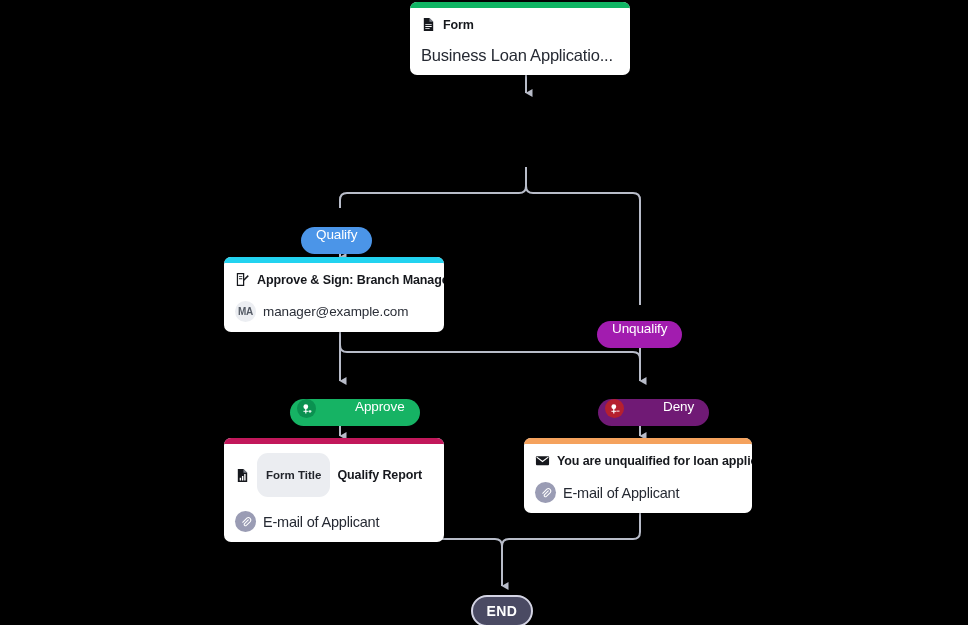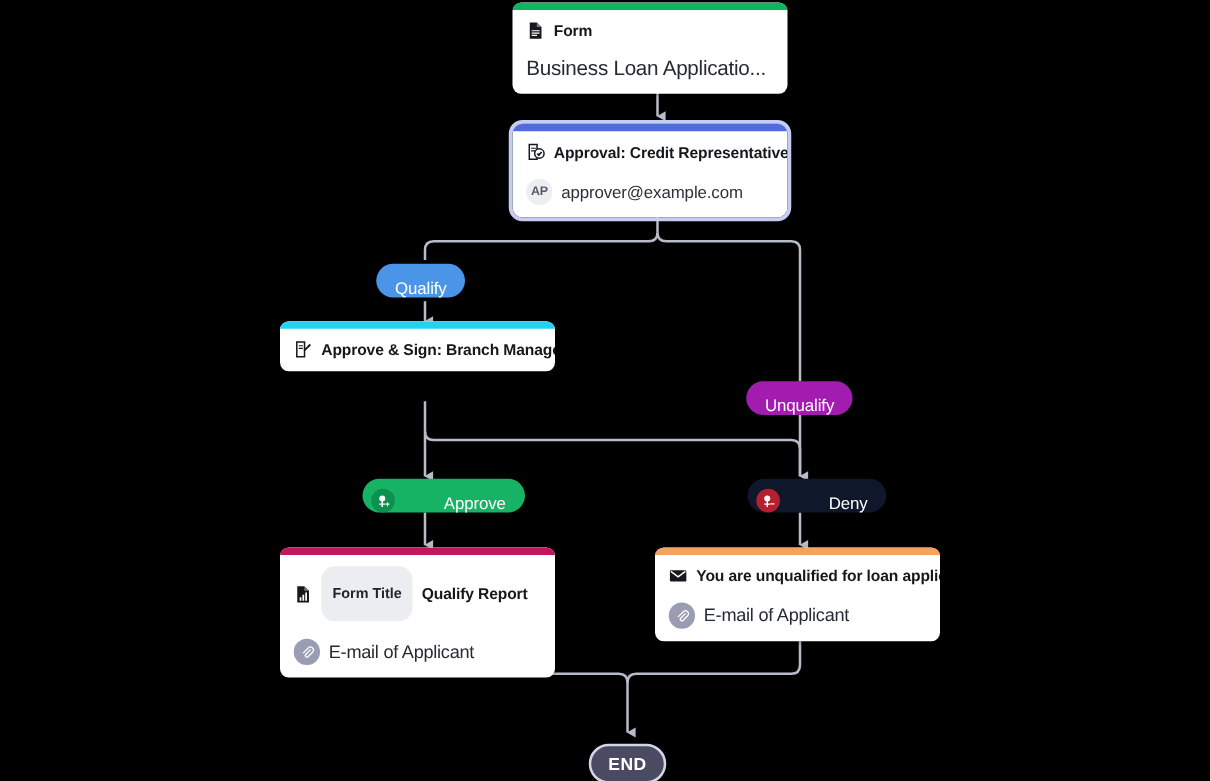--- a/index.html
+++ b/index.html
@@ -62,25 +62,25 @@
   }
   .pill-badge {
     background: #ebedf1; color: #22252c;
     font-size: 11.5px; font-weight: bold;
     padding: 16px 9px; border-radius: 11px; white-space: nowrap;
   }
 
   
   .epill {
     position: absolute;
-    display: flex; align-items: flex-end; gap: 6px;
+    display: flex; align-items: flex-start; gap: 6px;
     height: 27px; padding: 0 15px;
     border-radius: 14px;
     color: #ffffff; font-size: 13.5px;
-    white-space: nowrap; letter-spacing: -.1px;
+    white-space: nowrap; letter-spacing: -.1px; margin-top: 16px;
   }
   .epill.with-icon { padding-left: 7px; gap: 39px; }
   .epill-ico {
     width: 19px; height: 19px; border-radius: 50%;
     display: flex; align-items: center; justify-content: center;
     flex: 0 0 auto;
   }
 
   
   .endnode {
@@ -139,74 +139,60 @@
           <path fill="#7a7f88" d="M9 1l4 4H9z"></path>
         </svg>
         <span class="hdr-text">Form</span>
       </div>
       <div class="row">
         <span class="big-text">Business Loan Applicatio...</span>
       </div>
     </div>
   </div>
 
-  <div class="card selected" style="left:410px; top:99px; width:220px;">
-    <div class="bar" style="background:#4f6bdc;"></div>
-    <div class="card-body">
-      <div class="row">
-        <svg class="icon-inline" viewBox="0 0 16 16">
-          <path fill="none" stroke="#16181d" stroke-width="1.3" d="M2.6 1.8h6.6v12.4H2.6z"></path>
-          <path fill="#16181d" d="M4.2 4.4h4v1h-4zM4.2 6.6h4v1h-4z"></path>
-          <circle cx="11.2" cy="9.4" r="4" fill="#ffffff" stroke="#16181d" stroke-width="1.3"></circle>
-          <path fill="none" stroke="#16181d" stroke-width="1.5" d="M9.4 9.4l1.3 1.4 2.4-2.7"></path>
-        </svg>
-        <span class="hdr-text">Approval: Credit Representative</span>
-      </div>
-      <div class="row">
-        <span class="avatar">AP</span>
-        <span class="sub-text">approver@example.com</span>
-      </div>
-    </div>
-  </div>
 
   <div class="epill" style="left:301px; top:211px; background:#4b95e8;">
     <span>Qualify</span>
   </div>
 
   <div class="card" style="left:224px; top:257px; width:220px;">
     <div class="bar" style="background:#22d3f0;"></div>
     <div class="card-body">
       <div class="row">
         <svg class="icon-inline" viewBox="0 0 16 16">
           <path fill="none" stroke="#16181d" stroke-width="1.3" d="M2.6 1.8h6.6v12.4H2.6z"></path>
           <path fill="#16181d" d="M4.2 4.4h3.6v1H4.2zM4.2 6.6h3.6v1H4.2z"></path>
           <path fill="#16181d" d="M13.6 3.3l1.1 1.1-4.6 4.6-1.5.4.4-1.5z"></path>
         </svg>
         <span class="hdr-text">Approve &amp; Sign: Branch Manager</span>
+      </div>
+      <div class="row">
+        <span class="avatar">MA</span>
+        <span class="sub-text">manager@example.com</span>
       </div>
     </div>
   </div>
 
   <div class="epill" style="left:597px; top:305px; background:#a21caf;">
     <span>Unqualify</span>
   </div>
 
   <div class="epill with-icon" style="left:290px; top:383px; background:#16b364;">
     <span class="epill-ico" style="background:#0a9150;">
       <svg width="12" height="12" viewBox="0 0 16 16">
         <circle cx="6.4" cy="5" r="3.2" fill="#ffffff"></circle>
         <path fill="#ffffff" d="M5.6 8h1.6v6H5.6z"></path>
         <path fill="#ffffff" d="M3.2 10.4h6.4v1.3H3.2z"></path>
         <path fill="#ffffff" d="M11.4 9.2h1.2v4h-1.2zM10 10.4h4v1.2h-4z"></path>
       </svg>
     </span>
     <span>Approve</span>
   </div>
 
-  <div class="epill with-icon" style="left:598px; top:383px; background:#0f172a;">
+  <div class="epill with-icon" style="left:598px; top:383px; background:#701a75;">
     <span class="epill-ico" style="background:#b5202f;">
       <svg width="12" height="12" viewBox="0 0 16 16">
         <circle cx="6.4" cy="5" r="3.2" fill="#ffffff"></circle>
         <path fill="#ffffff" d="M5.6 8h1.6v6H5.6z"></path>
         <path fill="#ffffff" d="M3.2 10.4h6.4v1.3H3.2z"></path>
         <path fill="#ffffff" d="M10 10.2h4v1.2h-4z"></path>
       </svg>
     </span>
     <span>Deny</span>
   </div>

